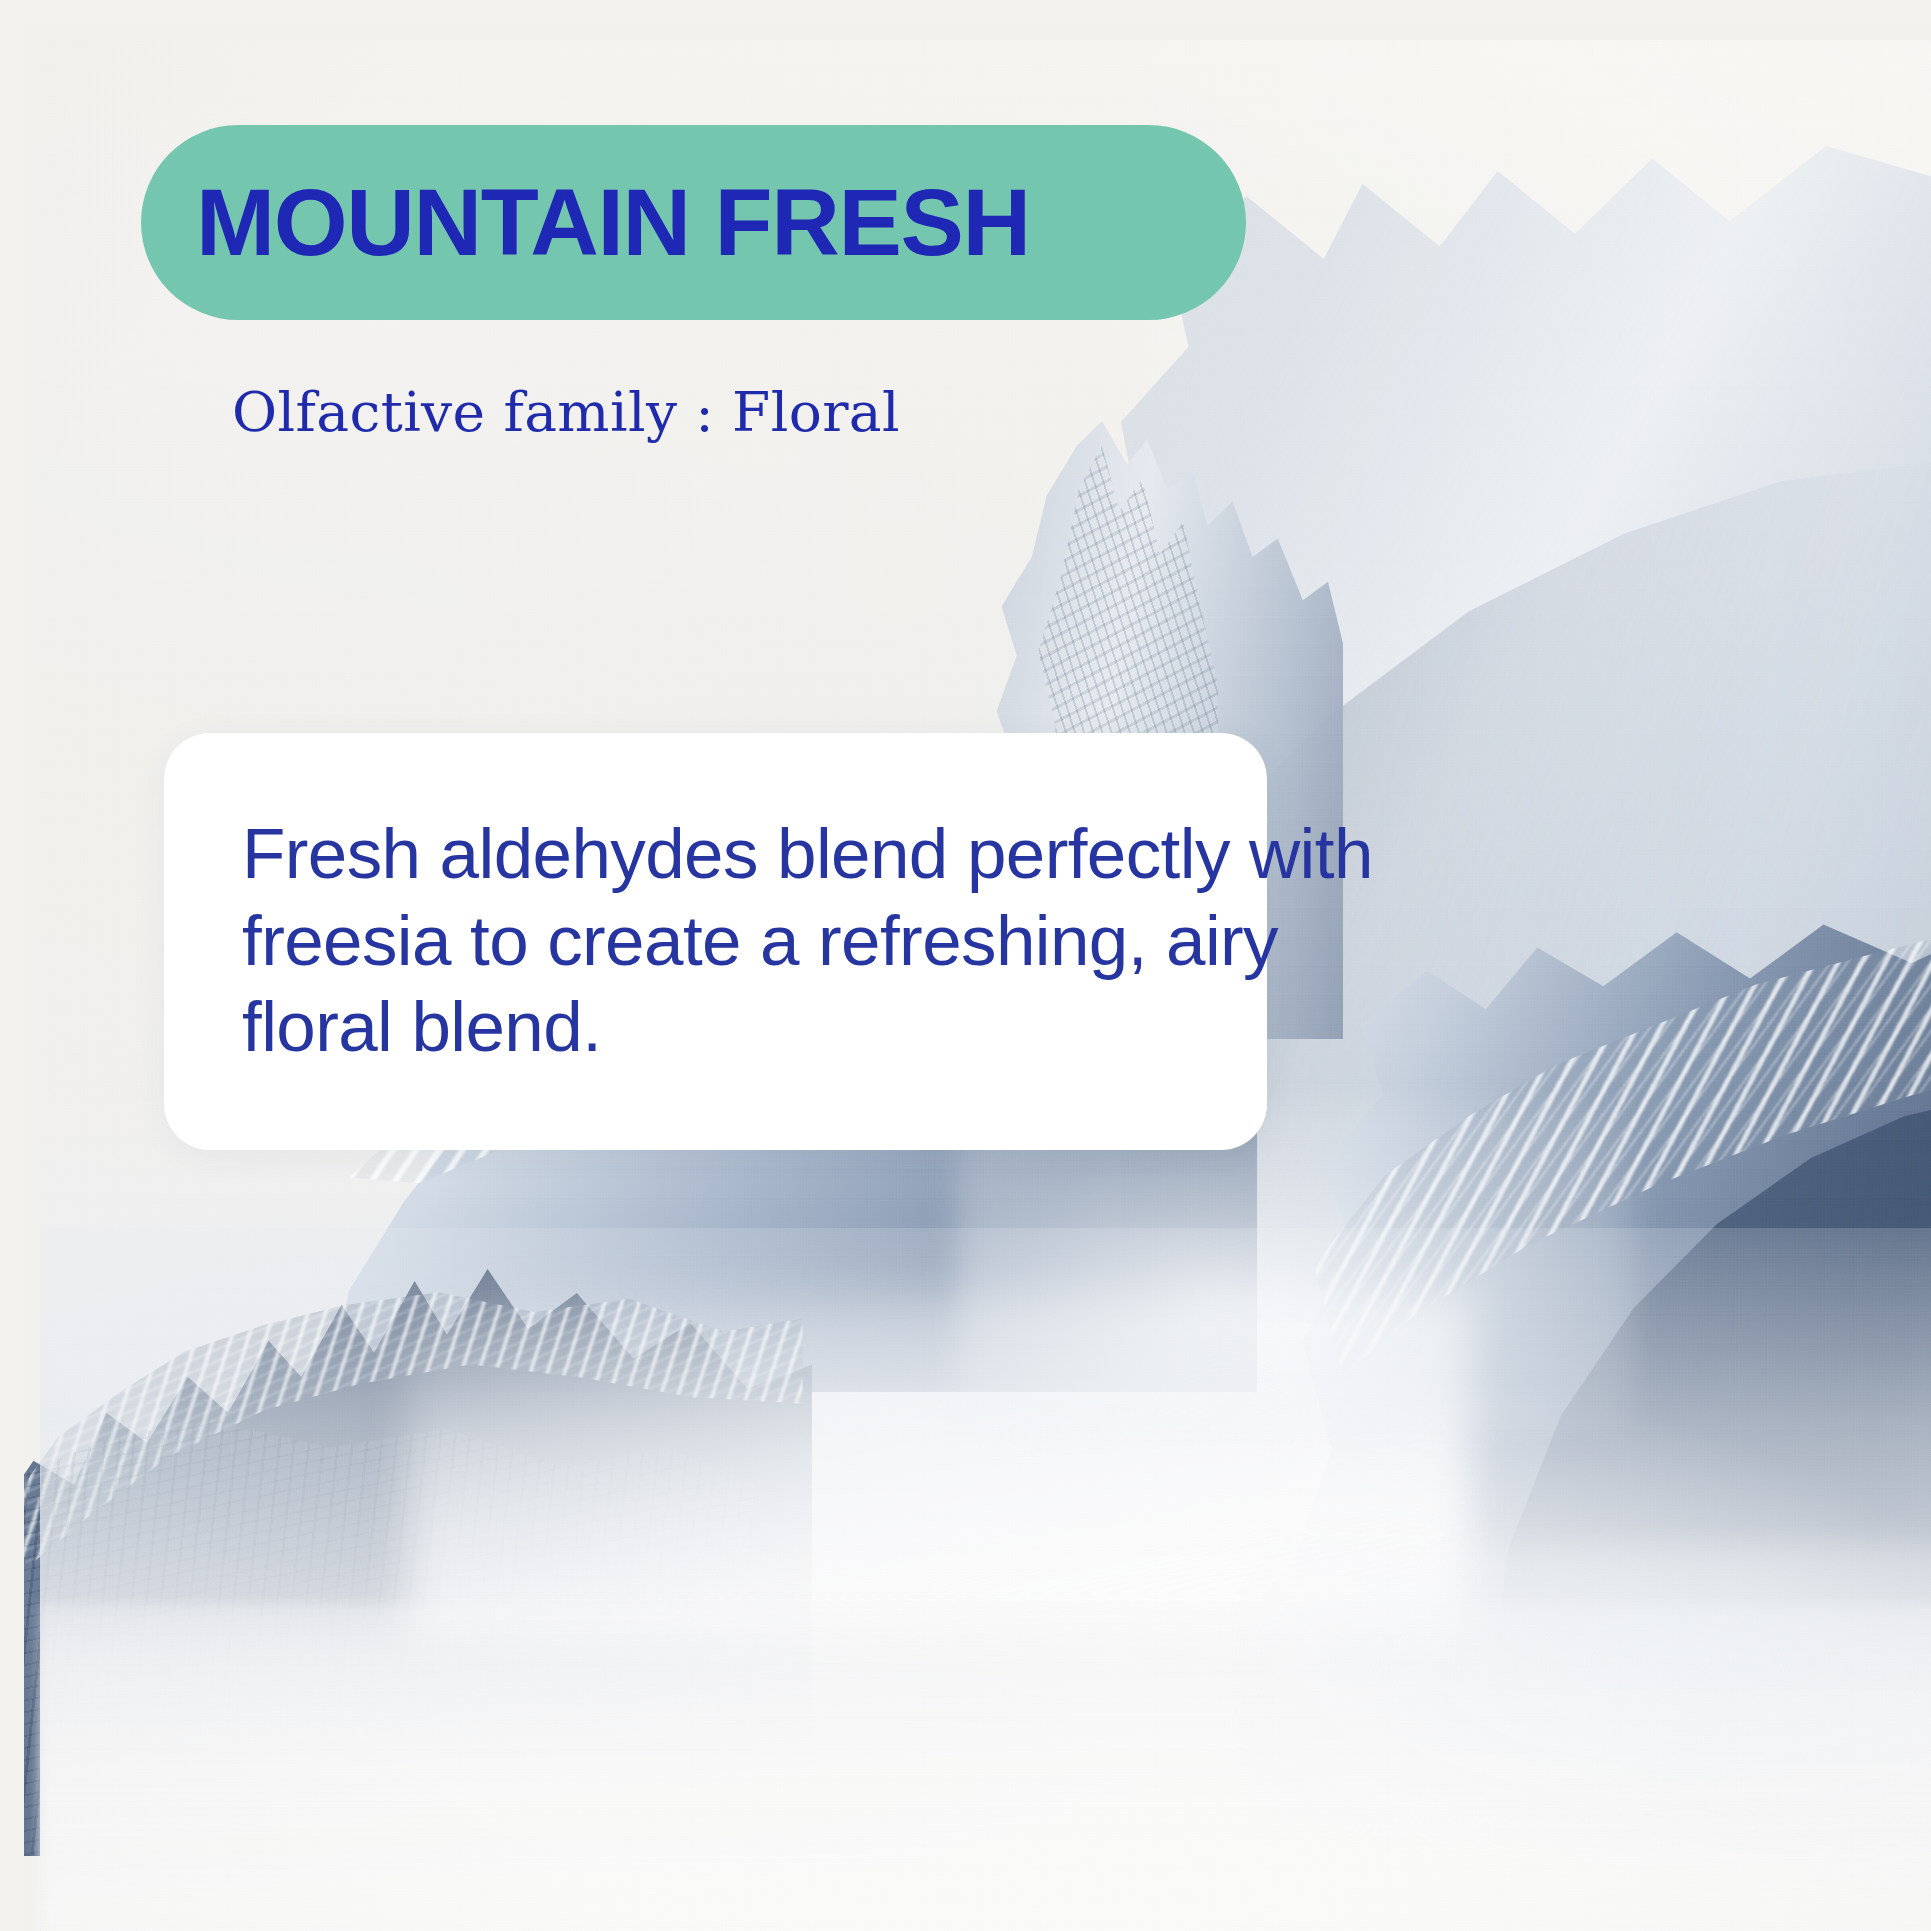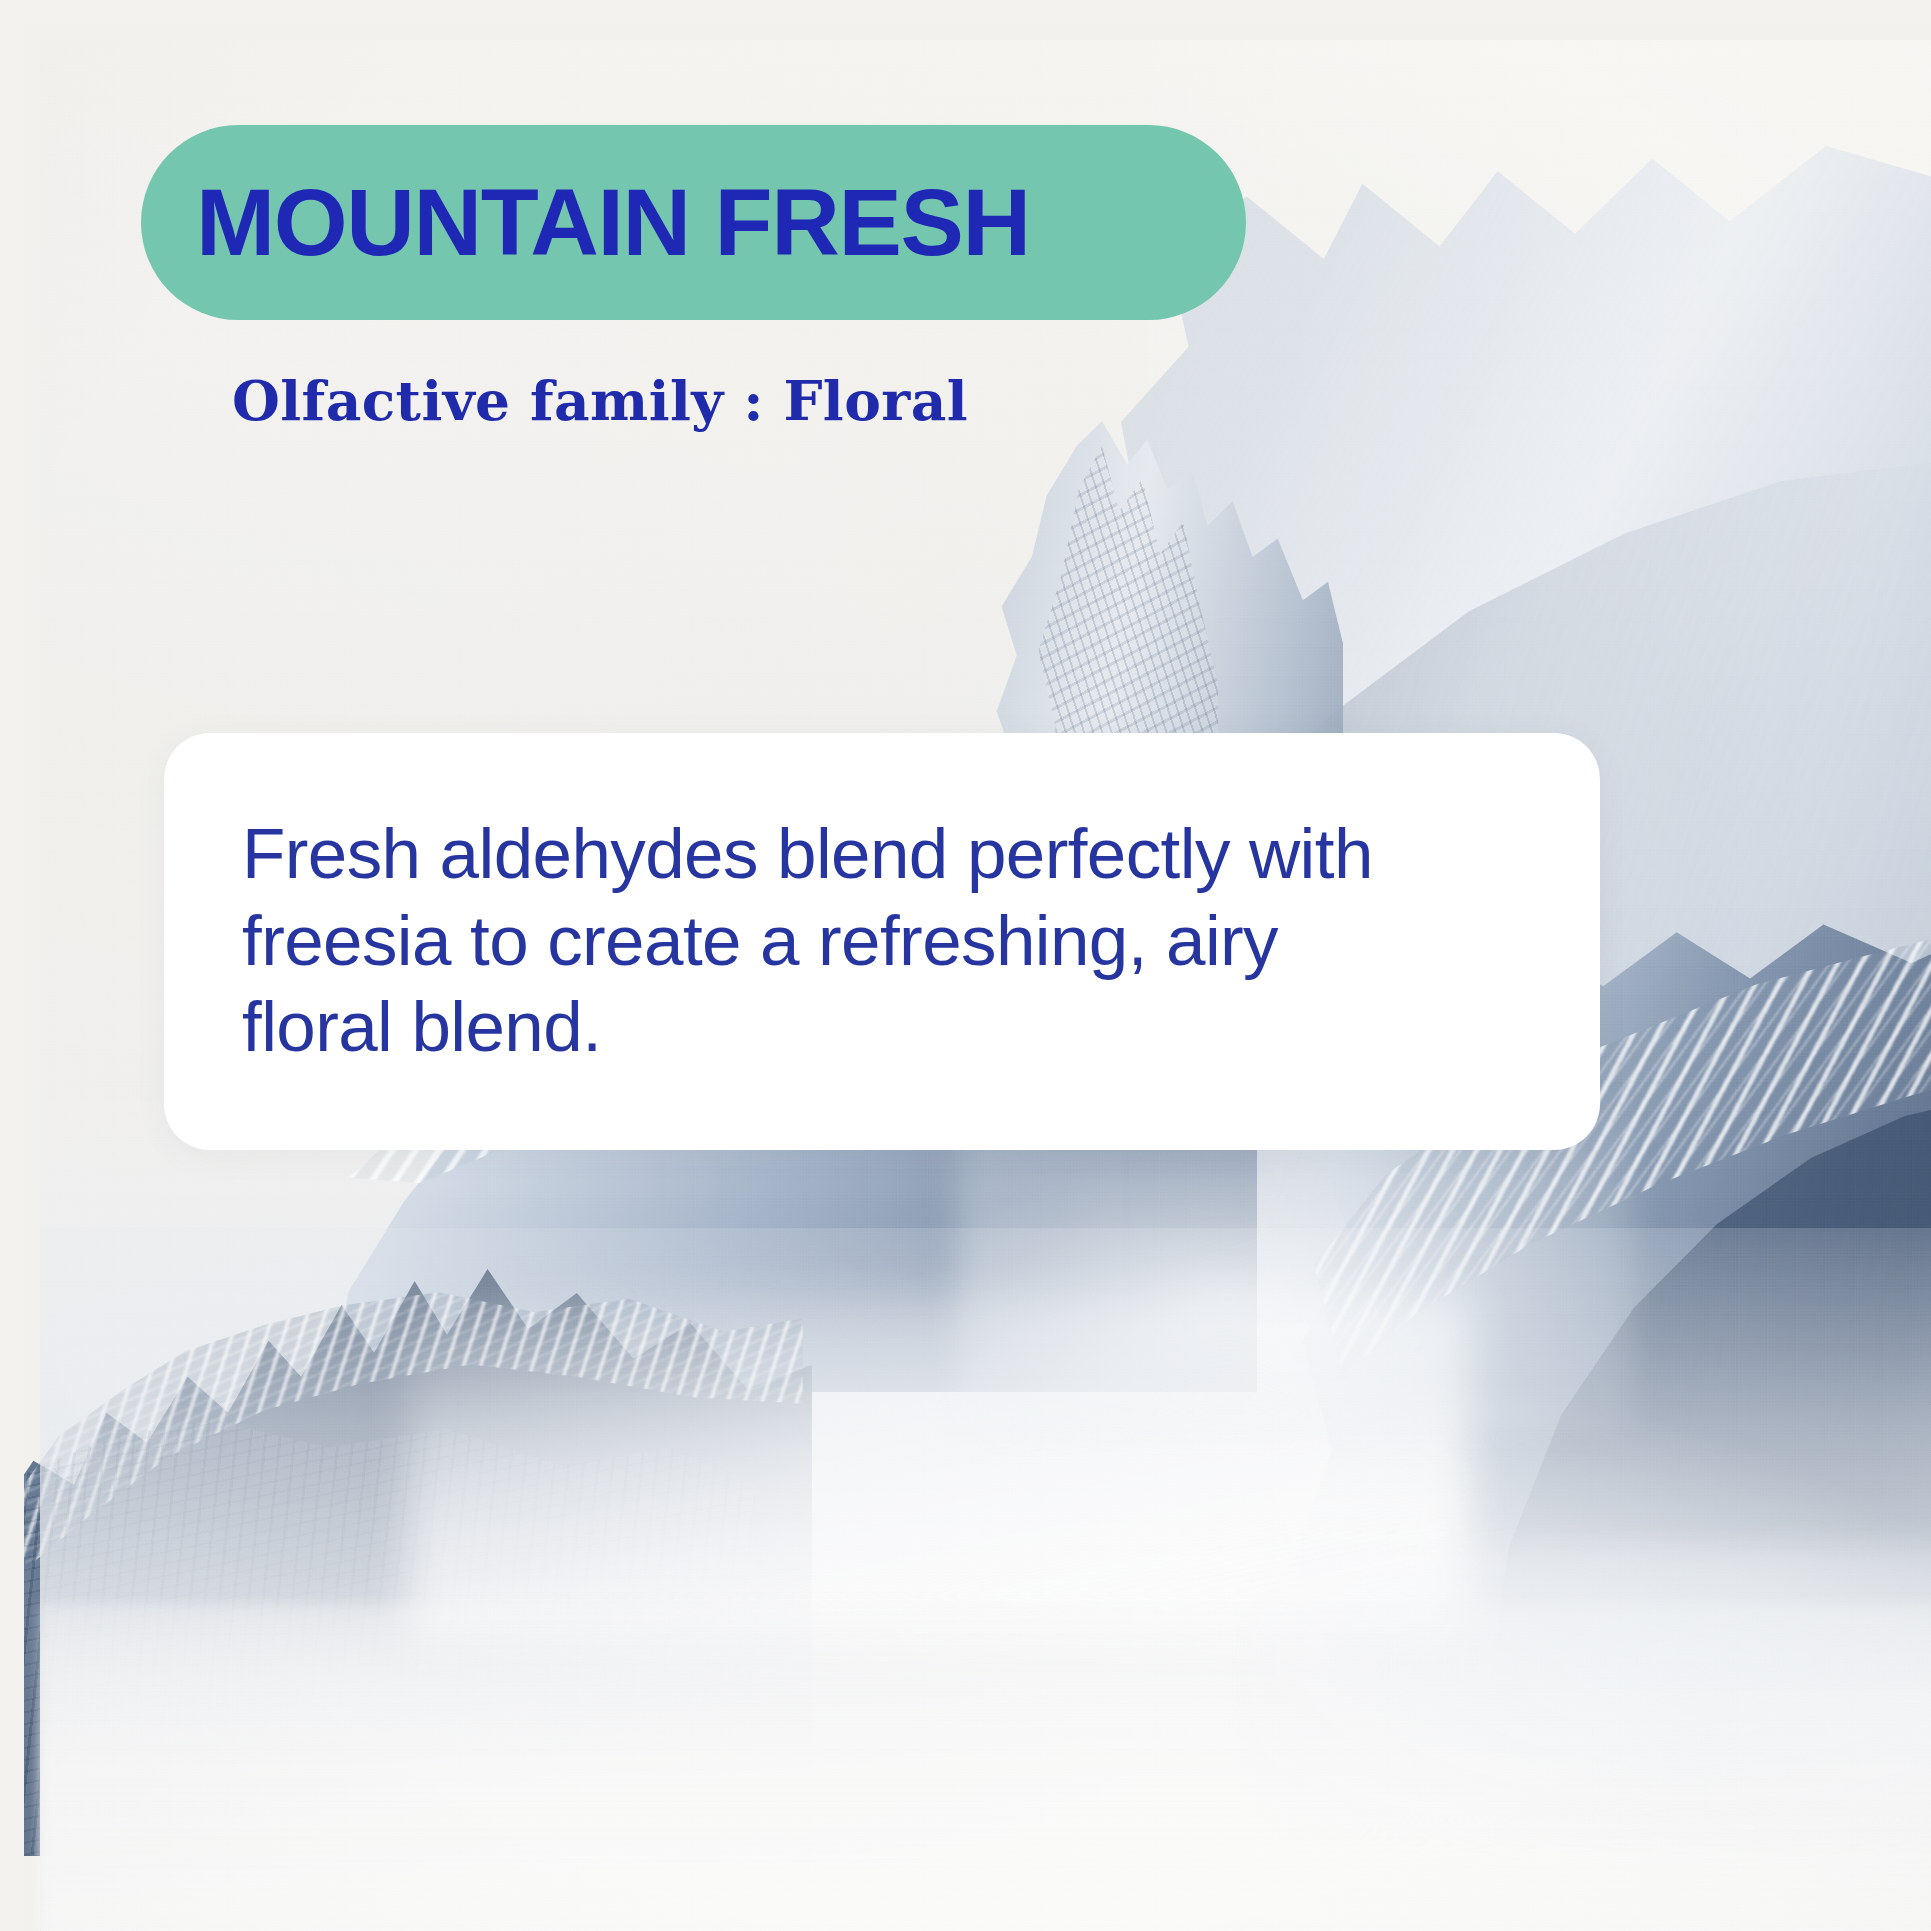--- a/index.html
+++ b/index.html
@@ -214,34 +214,34 @@
     color:#1f27b5;
     font-size:95px;
     font-weight:700;
     letter-spacing:-1.4px;
     line-height:1;
     white-space:nowrap;
   }
 
   .subtitle {
     position:absolute;
-    left:192px; top:328px;
+    left:192px; top:340px;
     color:#1f2bab;
     font-family:"DejaVu Serif", serif;
-    font-weight:700;
+    font-weight:400;
     font-size:55px;
     letter-spacing:0.4px;
     white-space:nowrap;
     text-align:center;
   }
 
   .desc-card {
     position:absolute;
     left:124px; top:693px;
-    width:1436px; height:417px;
+    width:1103px; height:417px;
     background:#ffffff;
     border-radius:46px;
     box-shadow:0 5.8px 33px rgba(60,70,90,0.055);
   }
   .desc-text {
     position:absolute;
     left:70px; top:70px;
     width:1159px;
     color:#26359f;
     font-size:71px;

